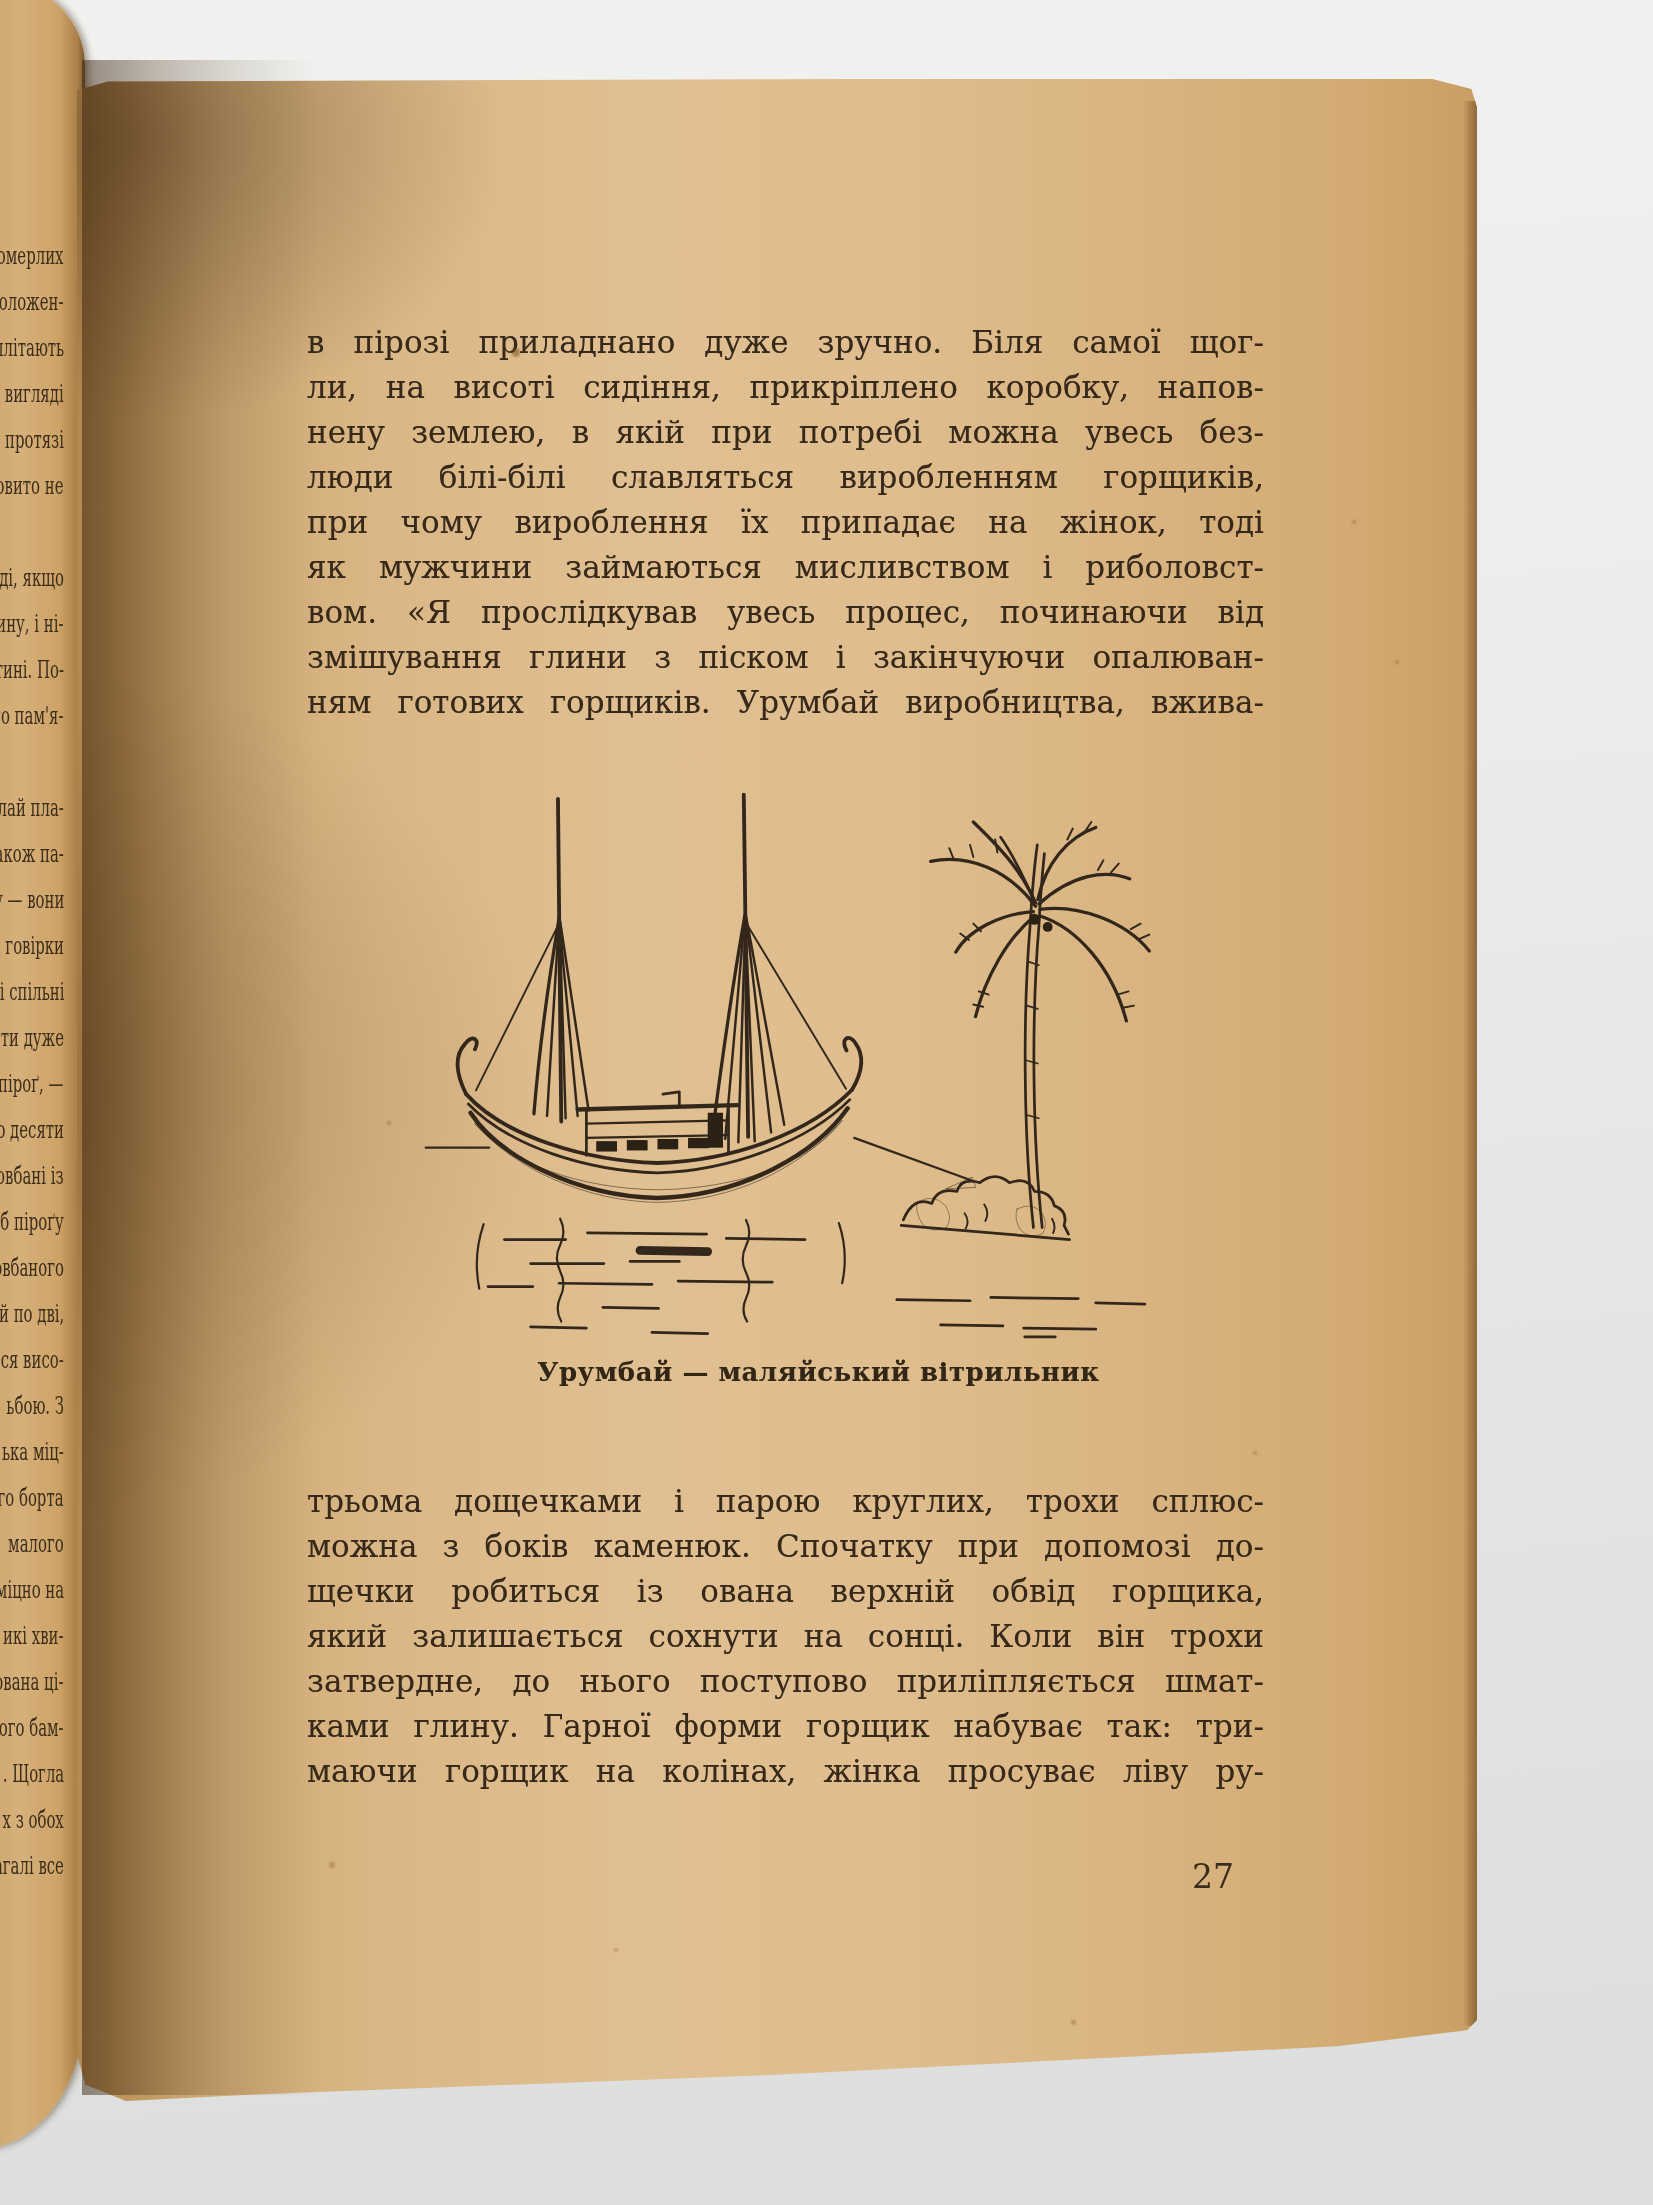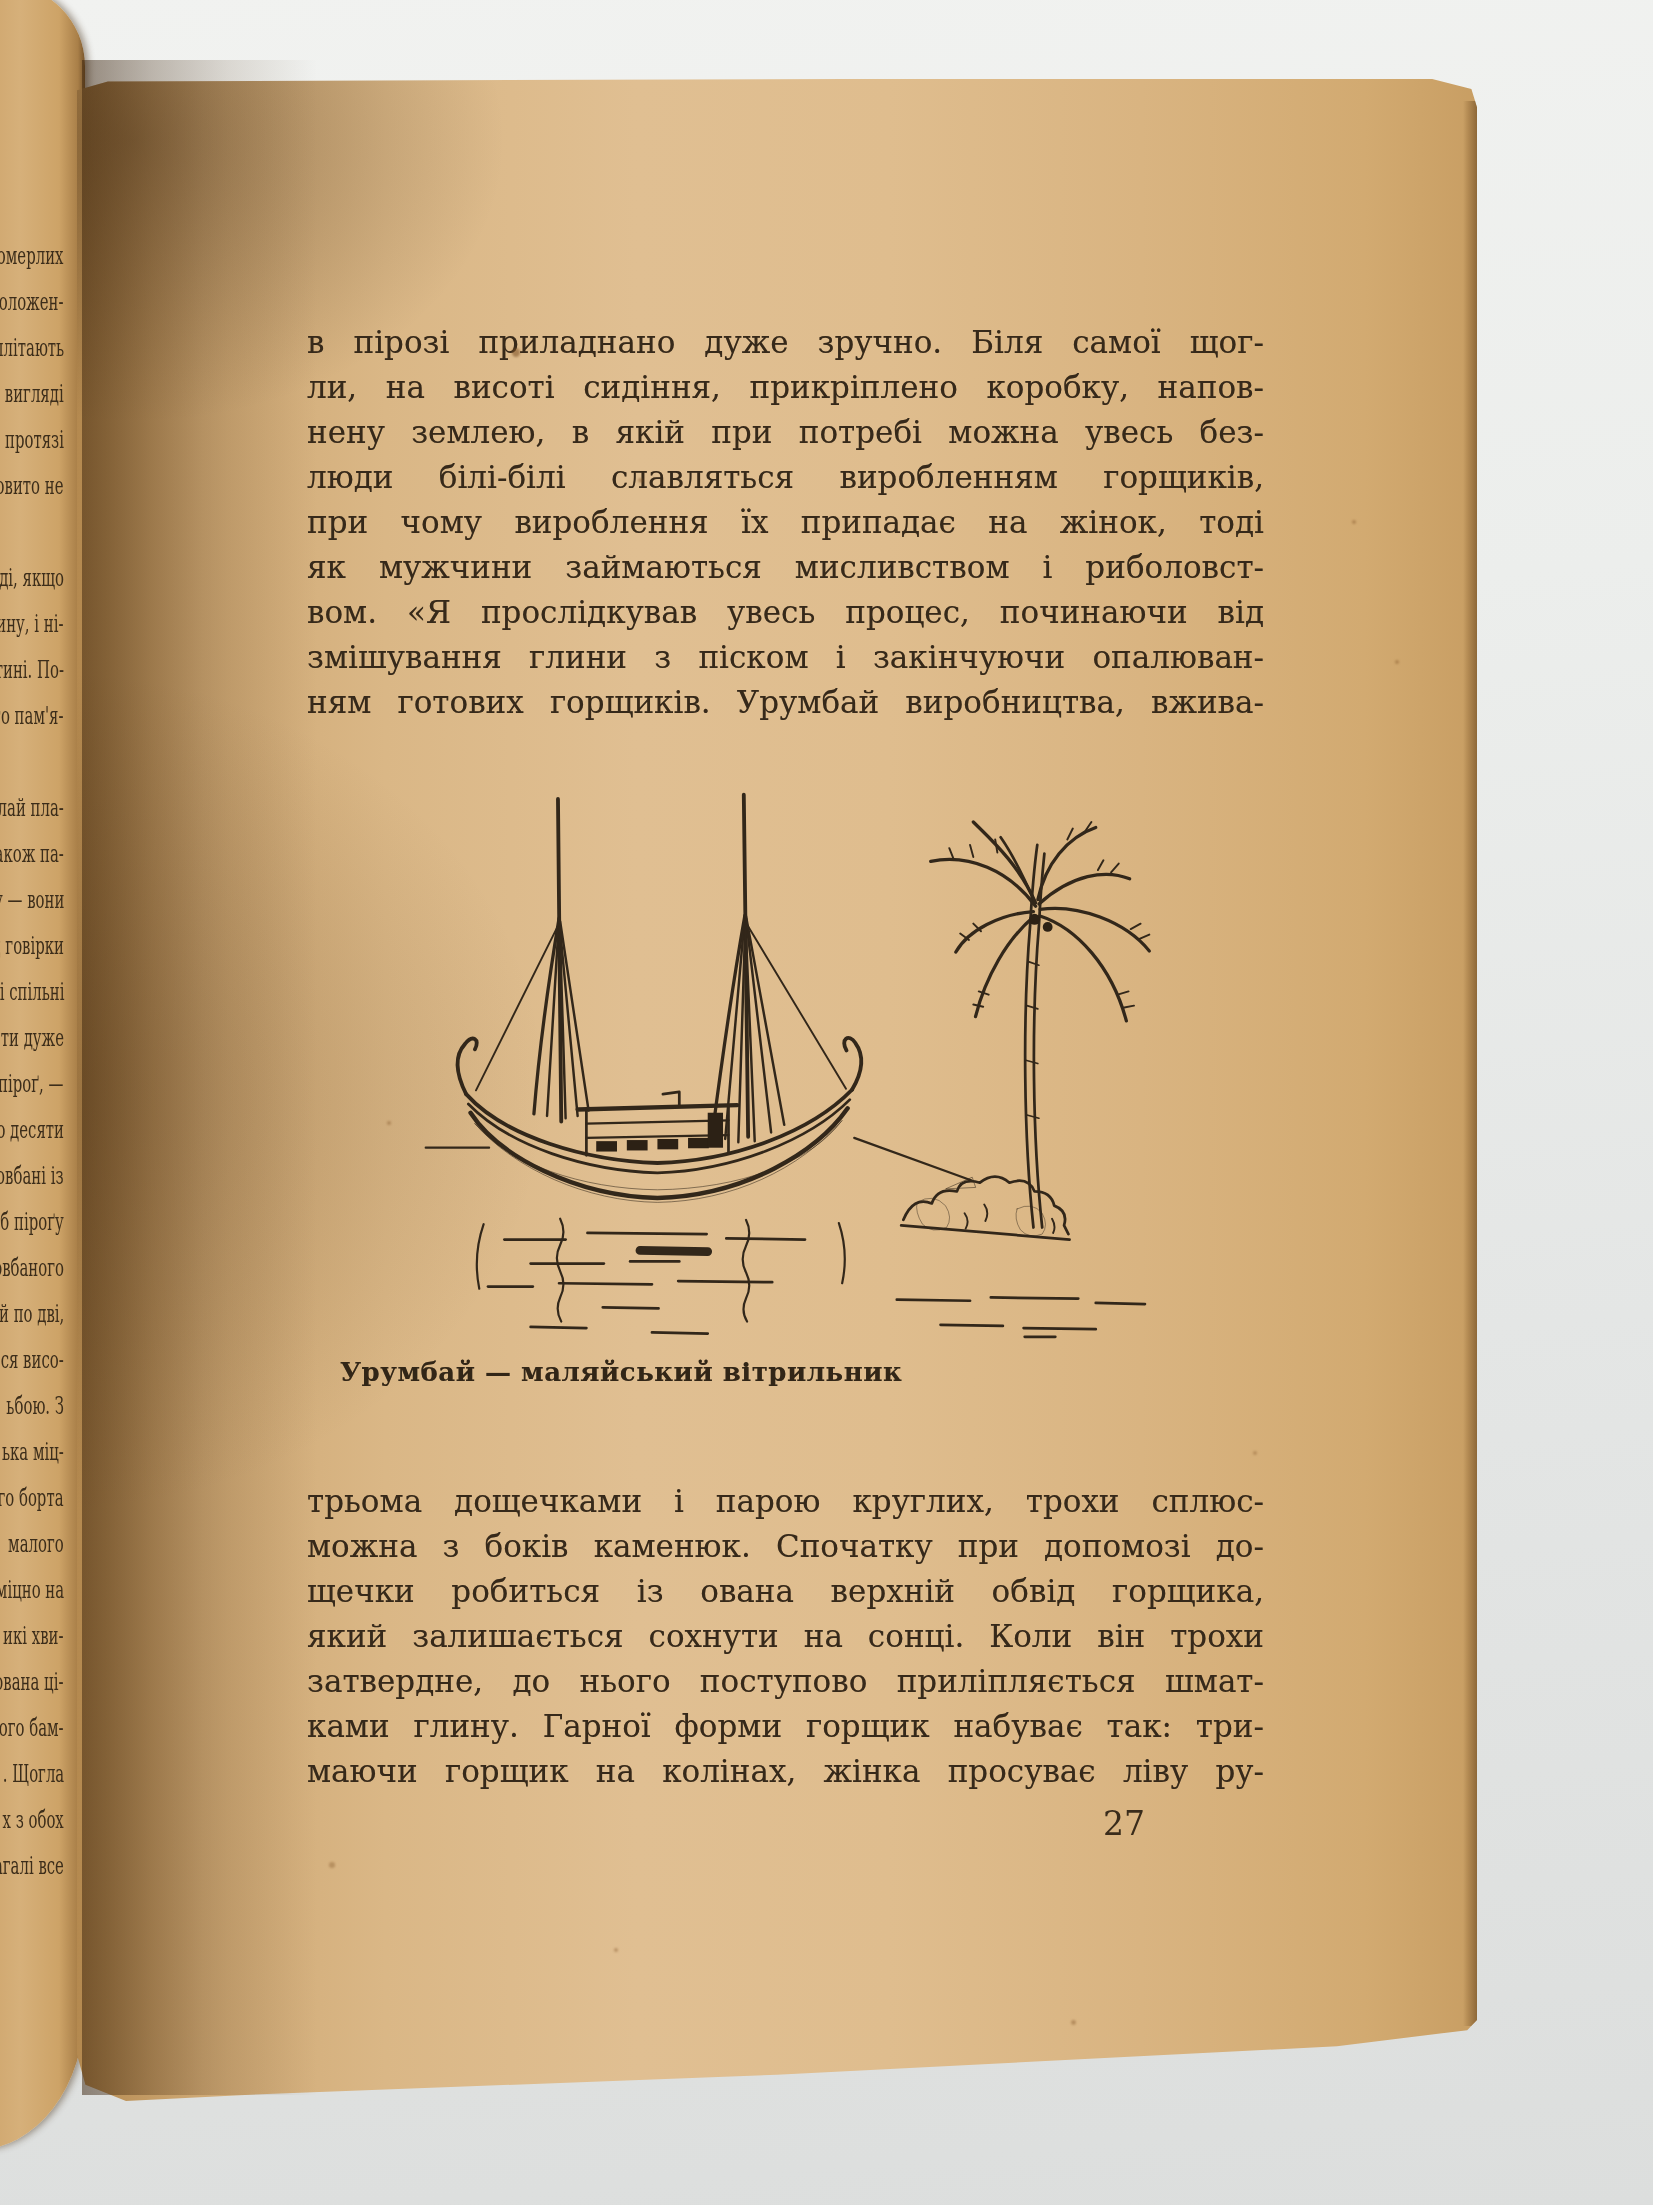--- a/index.html
+++ b/index.html
@@ -54,27 +54,27 @@
   .para-top{top:241px;}
   .para-bottom{top:1400px;}
   .tline{
     height:45px;line-height:45px;font-size:31px;
     text-align:justify;text-align-last:justify;
     white-space:normal;color:#36291a;
     text-shadow:0 0 0.5px rgba(54,41,26,.35);
   }
   .caption{
     position:absolute;left:263px;top:1277px;width:957px;
-    text-align:left;font-size:26px;font-weight:700;line-height:33px;
+    text-align:center;font-size:26px;font-weight:700;line-height:33px;
     letter-spacing:0.5px;color:#322617;
     text-shadow:0 0 0.5px rgba(50,38,23,.35);
   }
   .page-number{
-    position:absolute;right:243px;top:1727px;width:131px;
-    text-align:left;font-size:33px;line-height:35px;color:#3a2c1b;
+    position:absolute;right:243px;top:1780px;width:131px;
+    text-align:right;font-size:33px;line-height:35px;color:#3a2c1b;
   }
   
   .illustration{position:absolute;left:345px;top:708px;width:766px;height:552px;}
   .illustration path,.illustration line{stroke:#32271a;fill:none;stroke-linecap:round;stroke-linejoin:round;}
   
   .spot{position:absolute;border-radius:50%;background:#7c4f23;filter:blur(1.1px);pointer-events:none;}
 </style>
 </head>
 <body>
 

